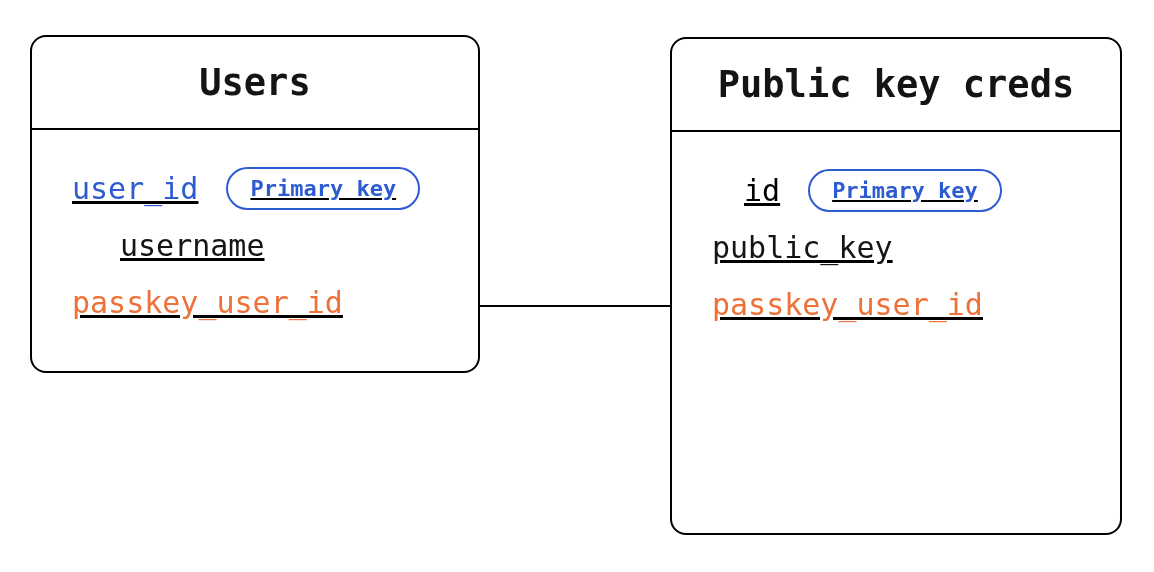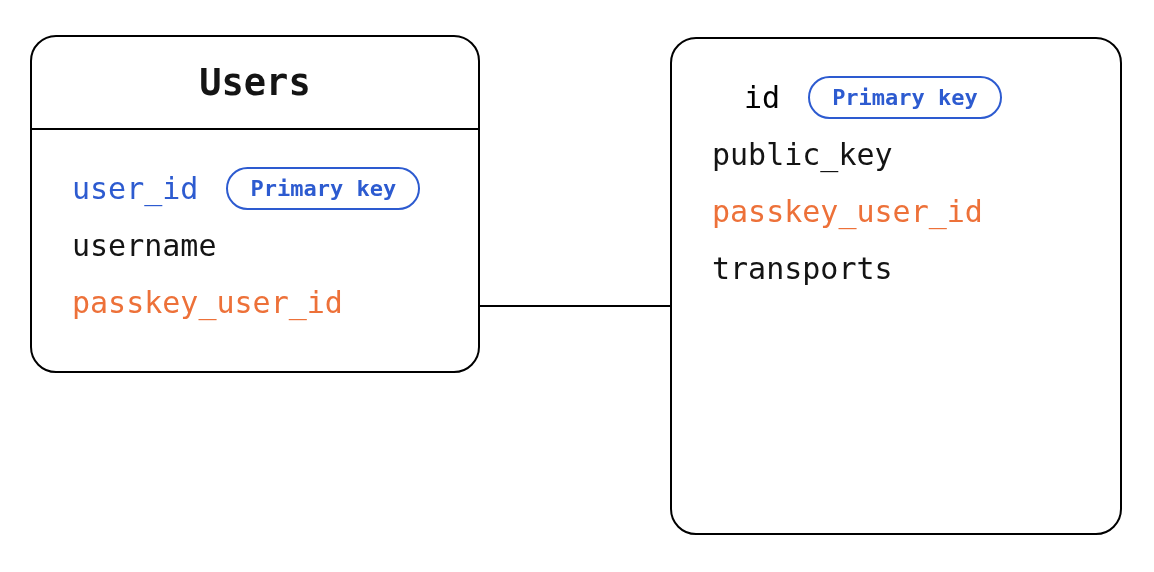--- a/index.html
+++ b/index.html
@@ -13,21 +13,21 @@
     width: 1154px;
     height: 572px;
     background: #ffffff;
     overflow: hidden;
   }
   .entity-table {
     position: absolute;
     box-sizing: border-box;
     background: #ffffff;
     border: 2px solid #000000;
-    border-radius: 26px;
+    border-radius: 16px;
   }
   .entity-table.users {
     left: 30px;
     top: 35px;
     width: 450px;
     height: 338px;
   }
   .entity-table.creds {
     left: 670px;
     top: 37px;
@@ -47,20 +47,21 @@
     letter-spacing: 0px;
   }
   .table-body {
     padding: 30px 20px 0 40px;
   }
   .field-row {
     height: 57px;
     display: flex;
     align-items: center;
     white-space: nowrap;
+    text-decoration: underline;
   }
   .field-name {
     font-size: 30px;
     color: #141414;
   }
   .badge {
     box-sizing: border-box;
     display: inline-flex;
     align-items: center;
     margin-left: 28px;
@@ -88,41 +89,39 @@
 <div class="canvas">
 
   <div class="entity-table users">
     <div class="table-header">Users</div>
     <div class="table-body">
         <div class="field-row">
           <span class="field-name" style="color: rgb(45, 91, 208);">user_id</span>
           <span class="badge" style="color: rgb(45, 91, 208); border-color: rgb(45, 91, 208);">Primary key</span>
         </div>
         <div class="field-row">
-          <span class="field-name" style="color: rgb(20, 20, 20);">username</span>
+          <span class="field-name" style="color: rgb(20, 20, 20); margin-left: 48px;">username</span>
         </div>
         <div class="field-row">
           <span class="field-name" style="color: rgb(237, 113, 57);">passkey_user_id</span>
         </div>
       </div>
   </div>
 
   <div class="connector"></div>
 
   <div class="entity-table creds">
+    <div class="table-header">Public key creds</div>
     <div class="table-body">
         <div class="field-row">
           <span class="field-name" style="color: #000000; margin-left: 32px;">id</span>
           <span class="badge" style="color: rgb(45, 91, 208); border-color: rgb(45, 91, 208);">Primary key</span>
         </div>
         <div class="field-row">
           <span class="field-name" style="color: rgb(20, 20, 20);">public_key</span>
         </div>
         <div class="field-row">
           <span class="field-name" style="color: rgb(237, 113, 57);">passkey_user_id</span>
         </div>
-        <div class="field-row">
-          <span class="field-name" style="color: rgb(20, 20, 20);">transports</span>
-        </div>
       </div>
   </div>
 
 </div>
 
 </body></html>

